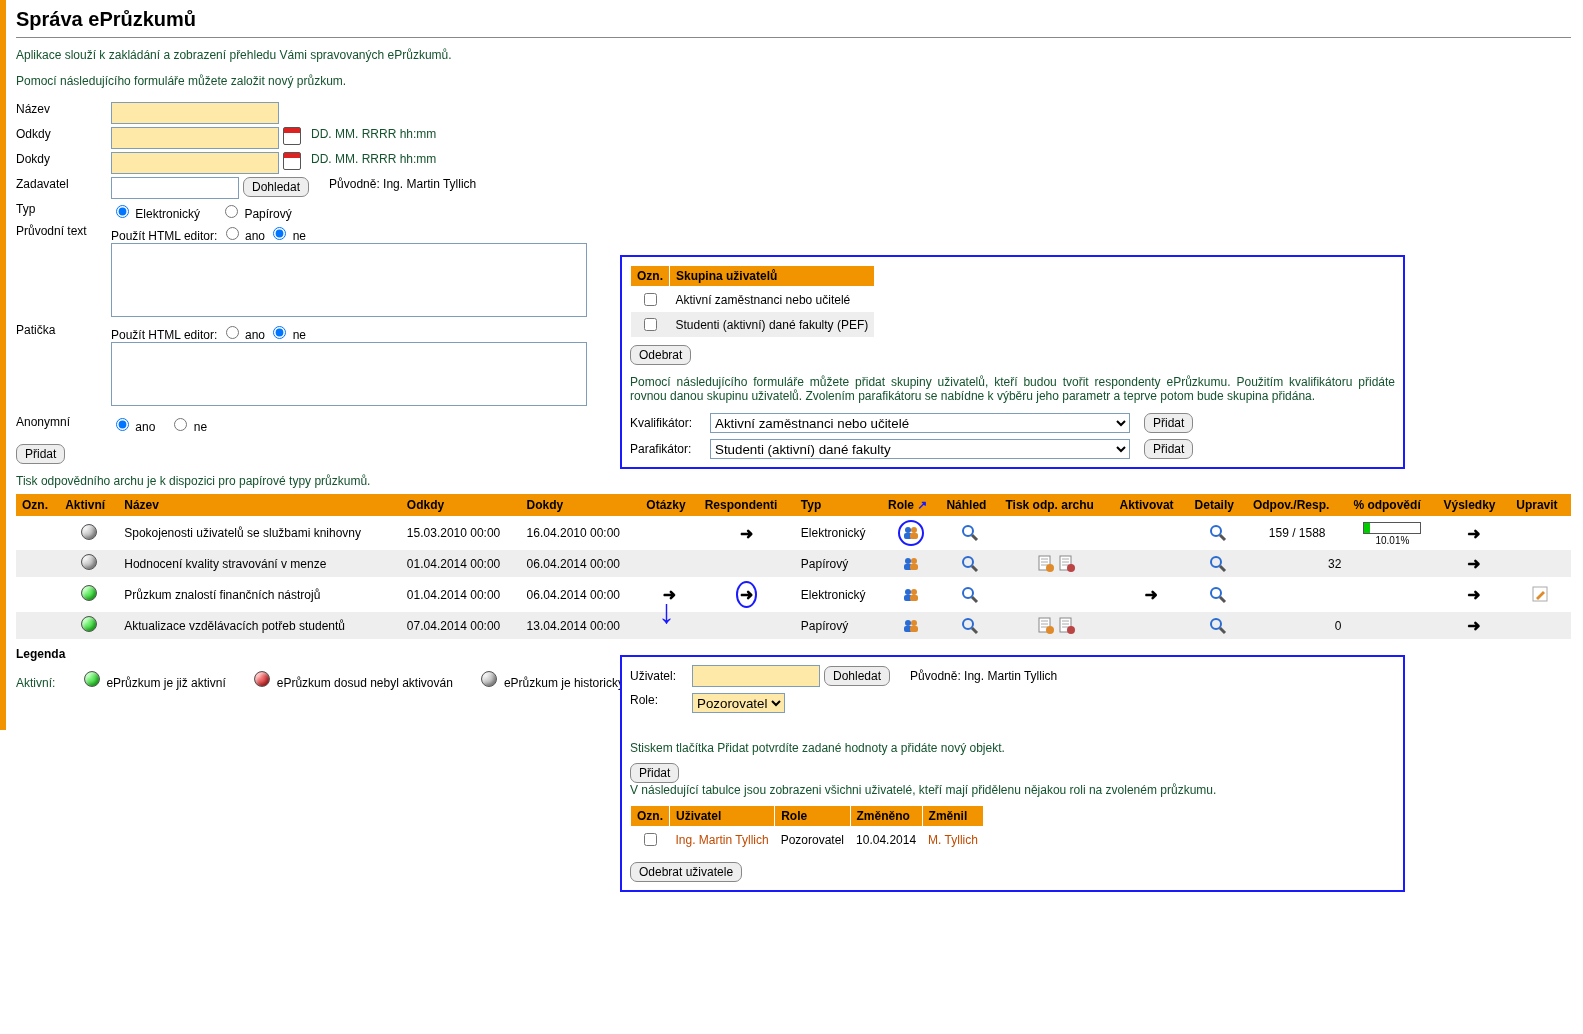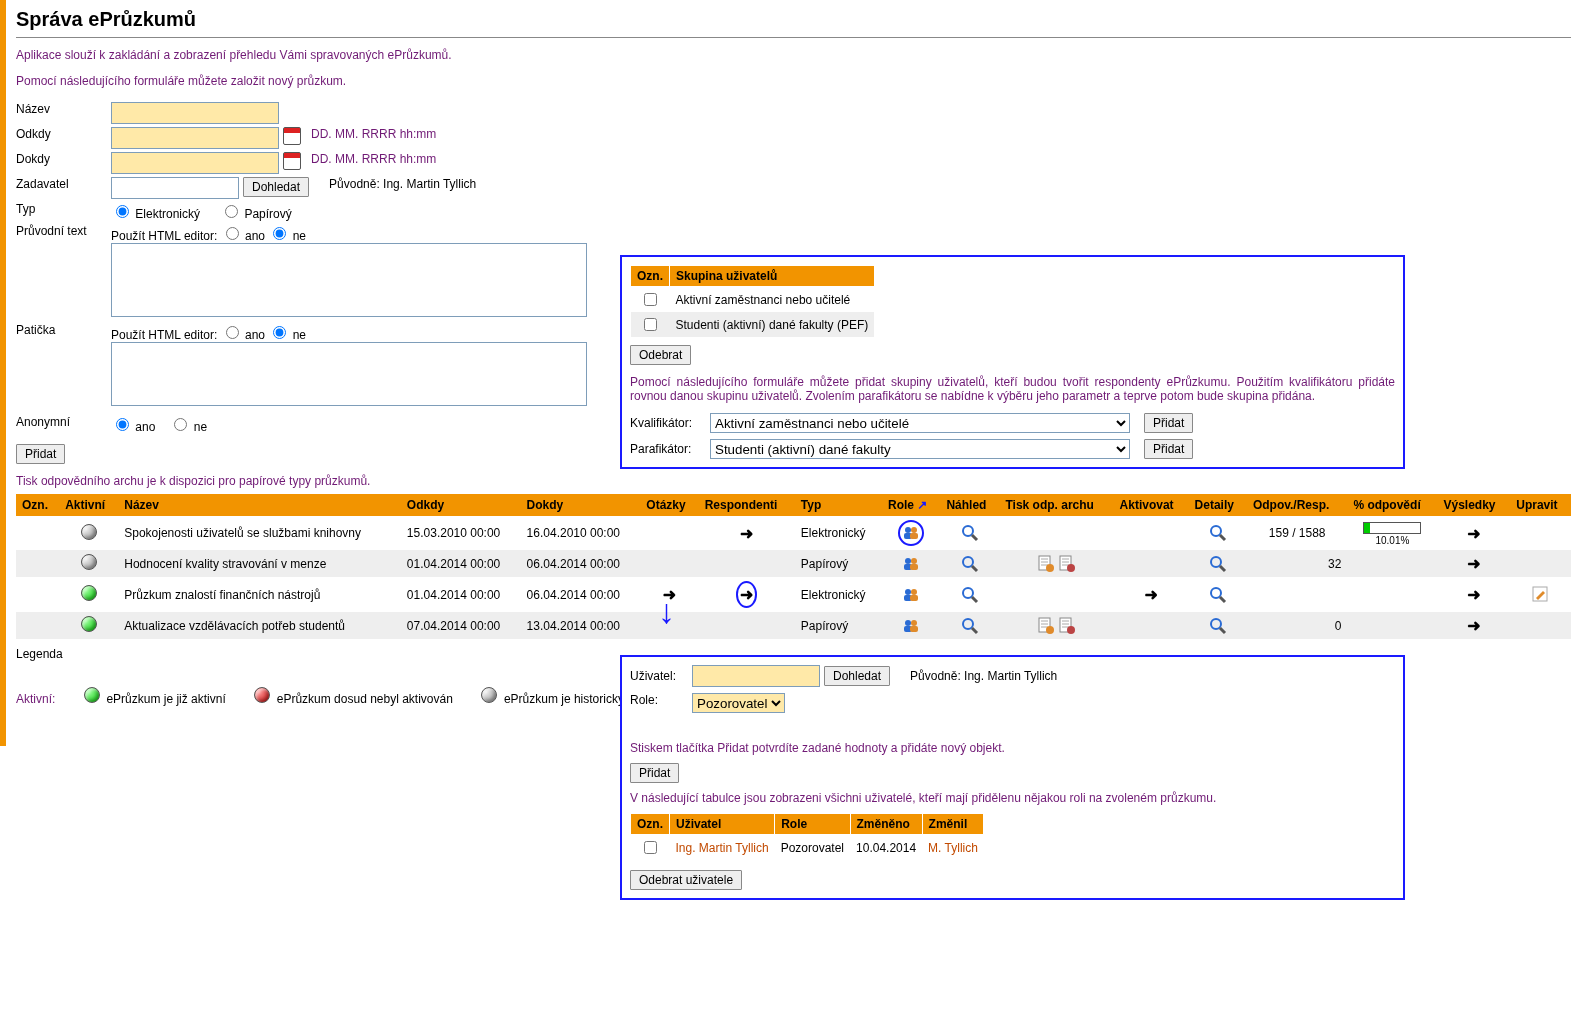--- a/index.html
+++ b/index.html
@@ -1,25 +1,25 @@
 <!DOCTYPE html>
 <html><head>
 <meta charset="utf-8">
 <style>
 html,body{margin:0;padding:0;font-family:Verdana,Arial,sans-serif;font-size:12px;color:#000;background:#fff}
 body{border-left:6px solid #f29400;padding:0 10px 40px 10px;width:1555px}
 h1{font-size:20px;font-weight:bold;margin:8px 0 6px 0}
 hr{border:none;border-top:1px solid #888;margin:4px 0 10px 0}
-.green{color:#701a75}
+.green{color:#14532d}
 .orange{color:#c24a00}
 .form-row{display:flex;align-items:flex-start;margin:3px 0}
 .form-row .lab{width:95px}
 input[type=text]{border:1px solid #7e9db9;height:18px;padding:1px 3px}
 .txt-yellow{background:#ffe9a8}
-.btn{background:#eee;border:1px solid #888;border-radius:1px;padding:2px 8px;font-size:12px;cursor:pointer}
+.btn{background:#eee;border:1px solid #888;border-radius:7px;padding:2px 8px;font-size:12px;cursor:pointer}
 .cal-icon{display:inline-block;width:16px;height:16px;border:1px solid #555;background:#fff;position:relative;vertical-align:middle;margin-left:4px;border-radius:2px}
 .cal-icon::before{content:"";position:absolute;top:0;left:0;right:0;height:5px;background:#d22}
 textarea{border:1px solid #7e9db9;resize:none}
 
 .popup{position:absolute;border:2px solid #1a1aff;background:#fff;padding:8px;z-index:10}
 .tbl{border-collapse:collapse;font-size:12px}
 .tbl th{background:#f29400;color:#000;font-weight:bold;text-align:left;padding:3px 6px;border:1px solid #fff}
 .tbl td{padding:3px 6px}
 .tbl tr.alt td{background:#eee}
 
@@ -312,41 +312,41 @@
         <td style="text-align:center"></td>
         <td style="text-align:center"><span class="arrow-r">➜</span></td>
         <td style="text-align:center"></td>
       </tr>
     </tbody>
 </table>
 
 <div id="arrow-connector">↓</div>
 
 <div class="legend">
-  <div style="font-weight:normal;margin-bottom:26px">Legenda</div>
+  <div style="font-weight:bold;margin-bottom:10px">Legenda</div>
   <span class="legend-item"><span class="green" style="font-weight:normal">Aktivní:</span></span>
   <span class="legend-item"><span class="dot green"></span>&nbsp;&nbsp;<span>ePrůzkum je již aktivní</span></span>
   <span class="legend-item"><span class="dot red"></span>&nbsp;&nbsp;<span>ePrůzkum dosud nebyl aktivován</span></span>
   <span class="legend-item"><span class="dot grey"></span>&nbsp;&nbsp;<span>ePrůzkum je historický</span></span>
 </div>
 
 <div class="popup" style="left:620px;top:655px;width:765px">
   <div style="display:flex;align-items:center">
     <div style="width:62px">Uživatel:</div>
     <input type="text" class="txt-yellow" style="width: 120px;">
     <button class="btn" style="margin-left:4px">Dohledat</button>
     <span style="margin-left:20px"><span>Původně:</span> <span>Ing. Martin Tyllich</span></span>
   </div>
   <div style="display:flex;align-items:flex-start;margin-top:6px">
     <div style="width:62px">Role:</div>
     <select class="txt-yellow"><option>Pozorovatel</option></select>
   </div>
   <div class="green" style="margin-top:28px">Stiskem tlačítka Přidat potvrdíte zadané hodnoty a přidáte nový objekt.</div>
   <div style="margin-top:8px"><button class="btn">Přidat</button></div>
-  <div class="green" style="margin-top:8px">V následující tabulce jsou zobrazeni všichni uživatelé, kteří mají přidělenu nějakou roli na zvoleném průzkumu.</div>
+  <div class="green" style="">V následující tabulce jsou zobrazeni všichni uživatelé, kteří mají přidělenu nějakou roli na zvoleném průzkumu.</div>
   <table class="tbl" style="margin-top:8px">
     <tbody>
         <tr>
       <th>Ozn.</th>
       <th>Uživatel</th>
       <th>Role</th>
       <th>Změněno</th>
       <th>Změnil</th>
     </tr>
     <tr>

